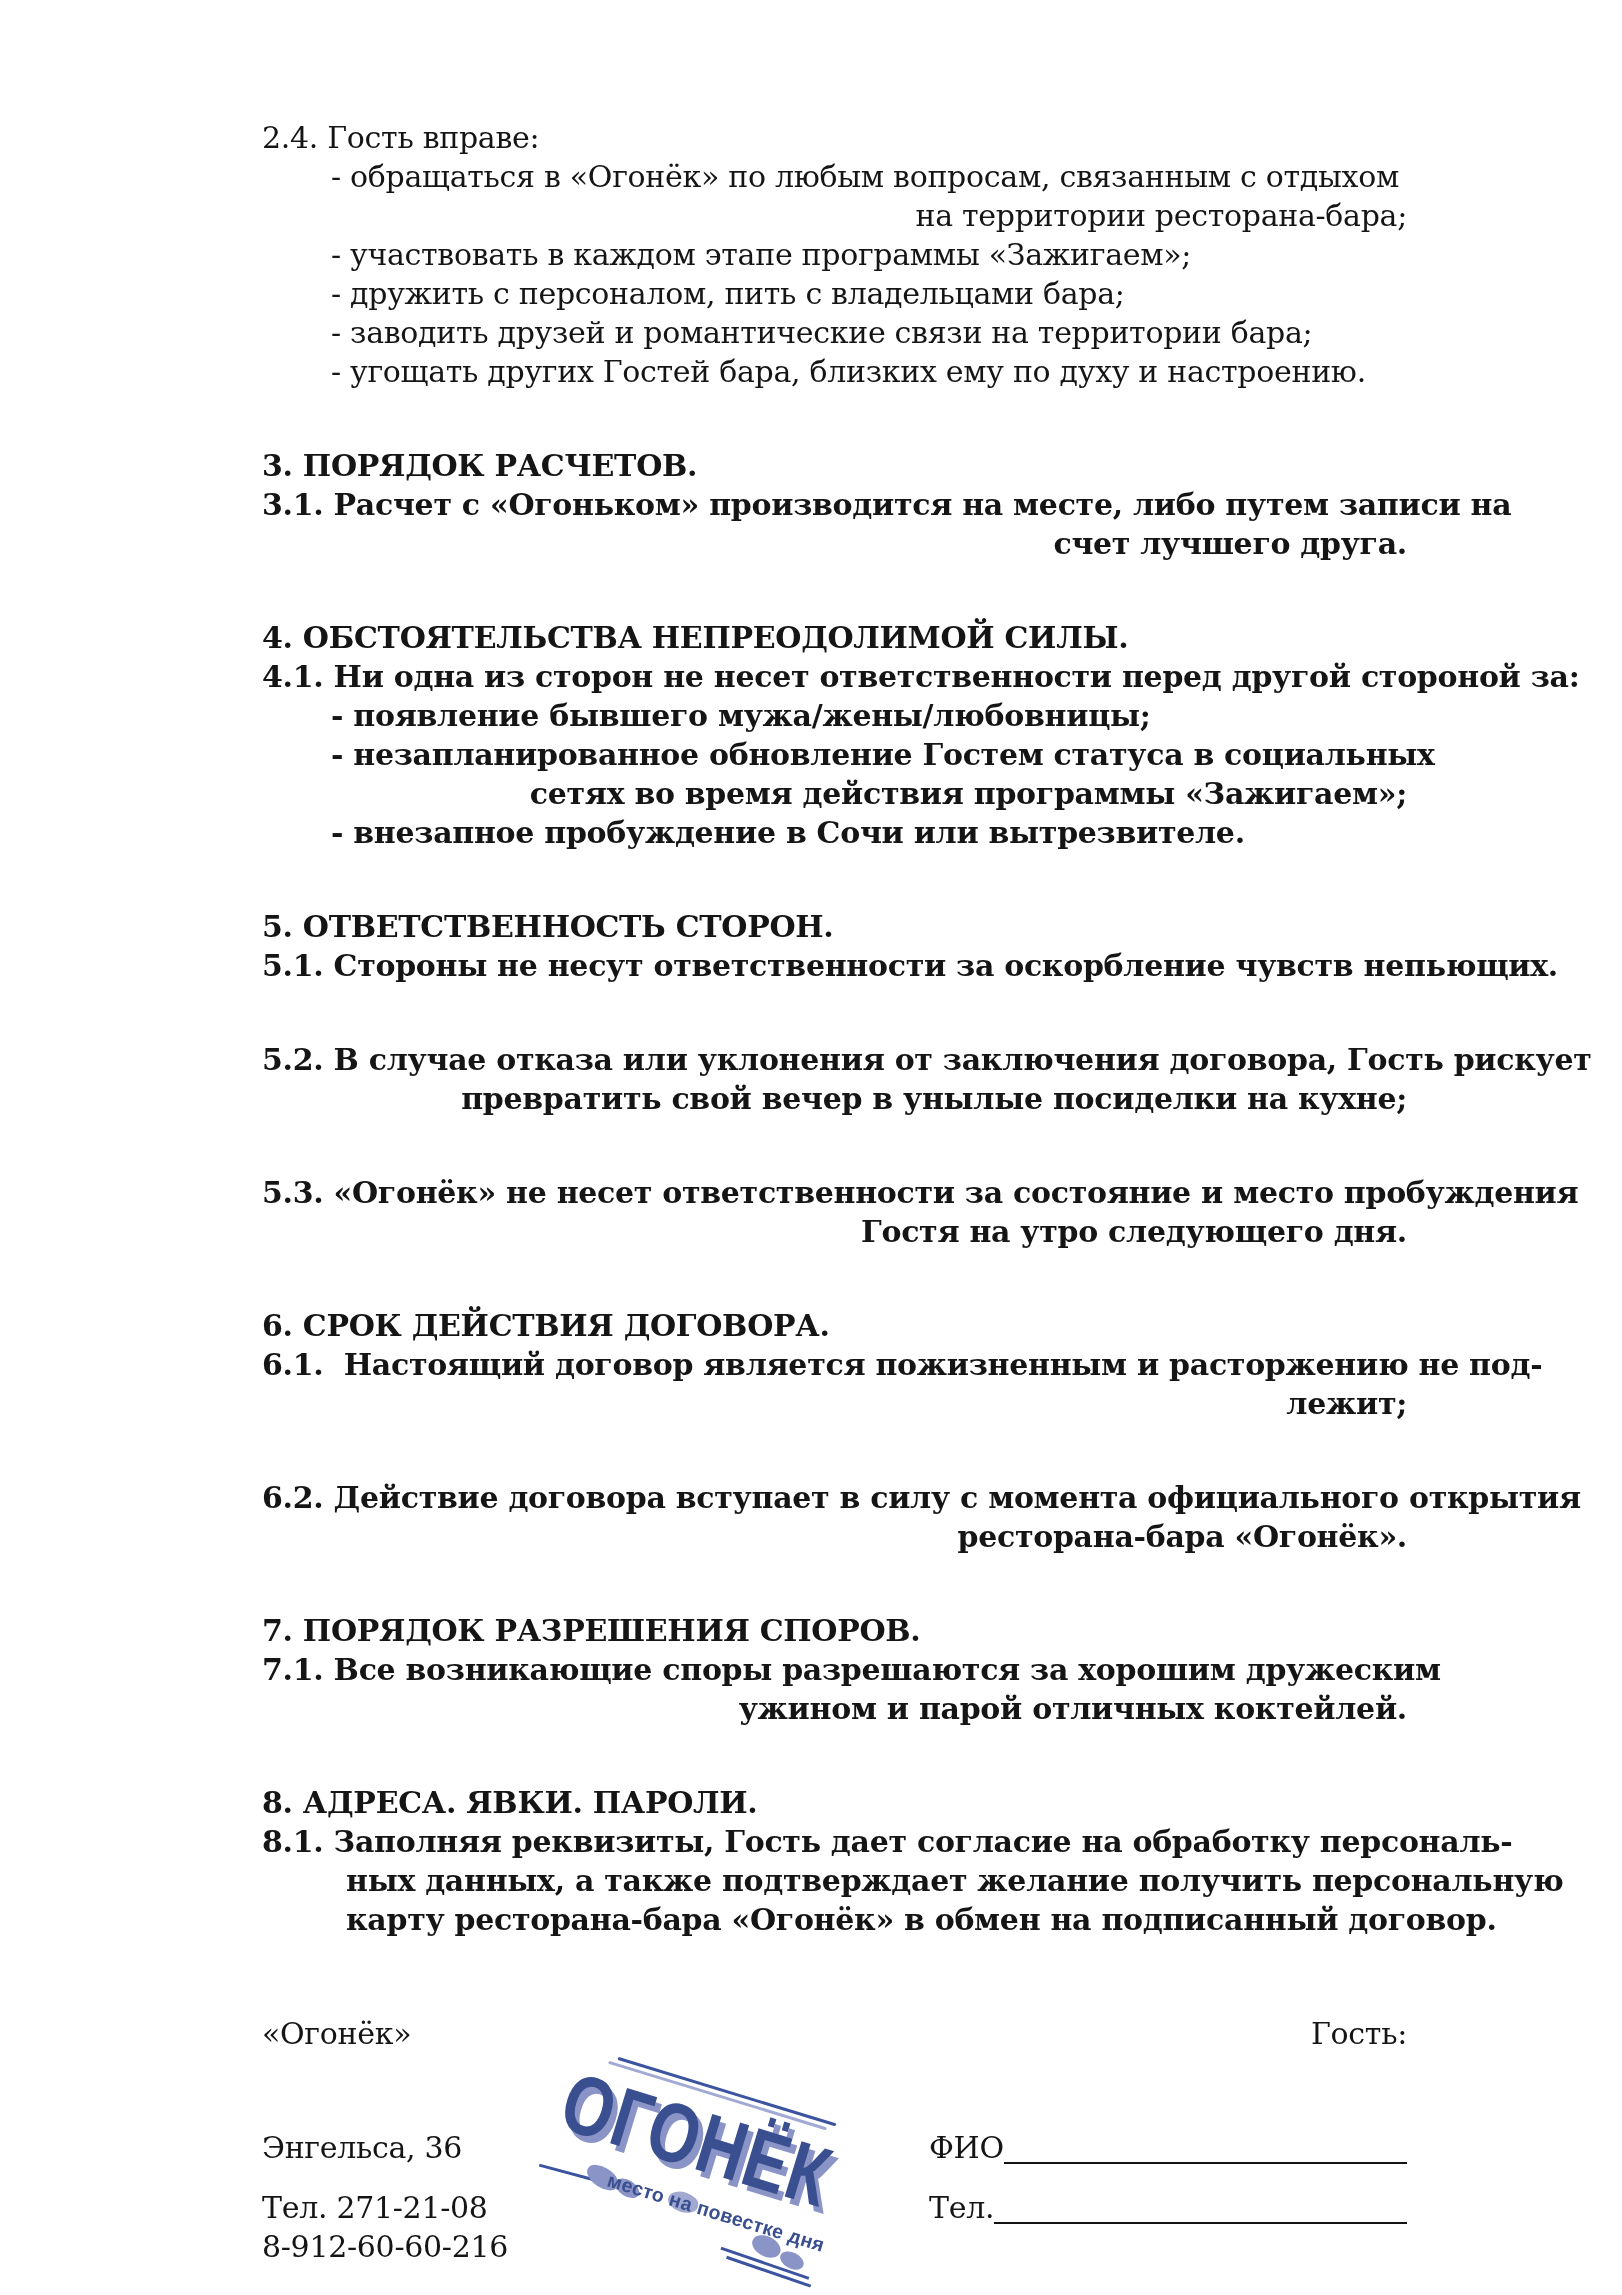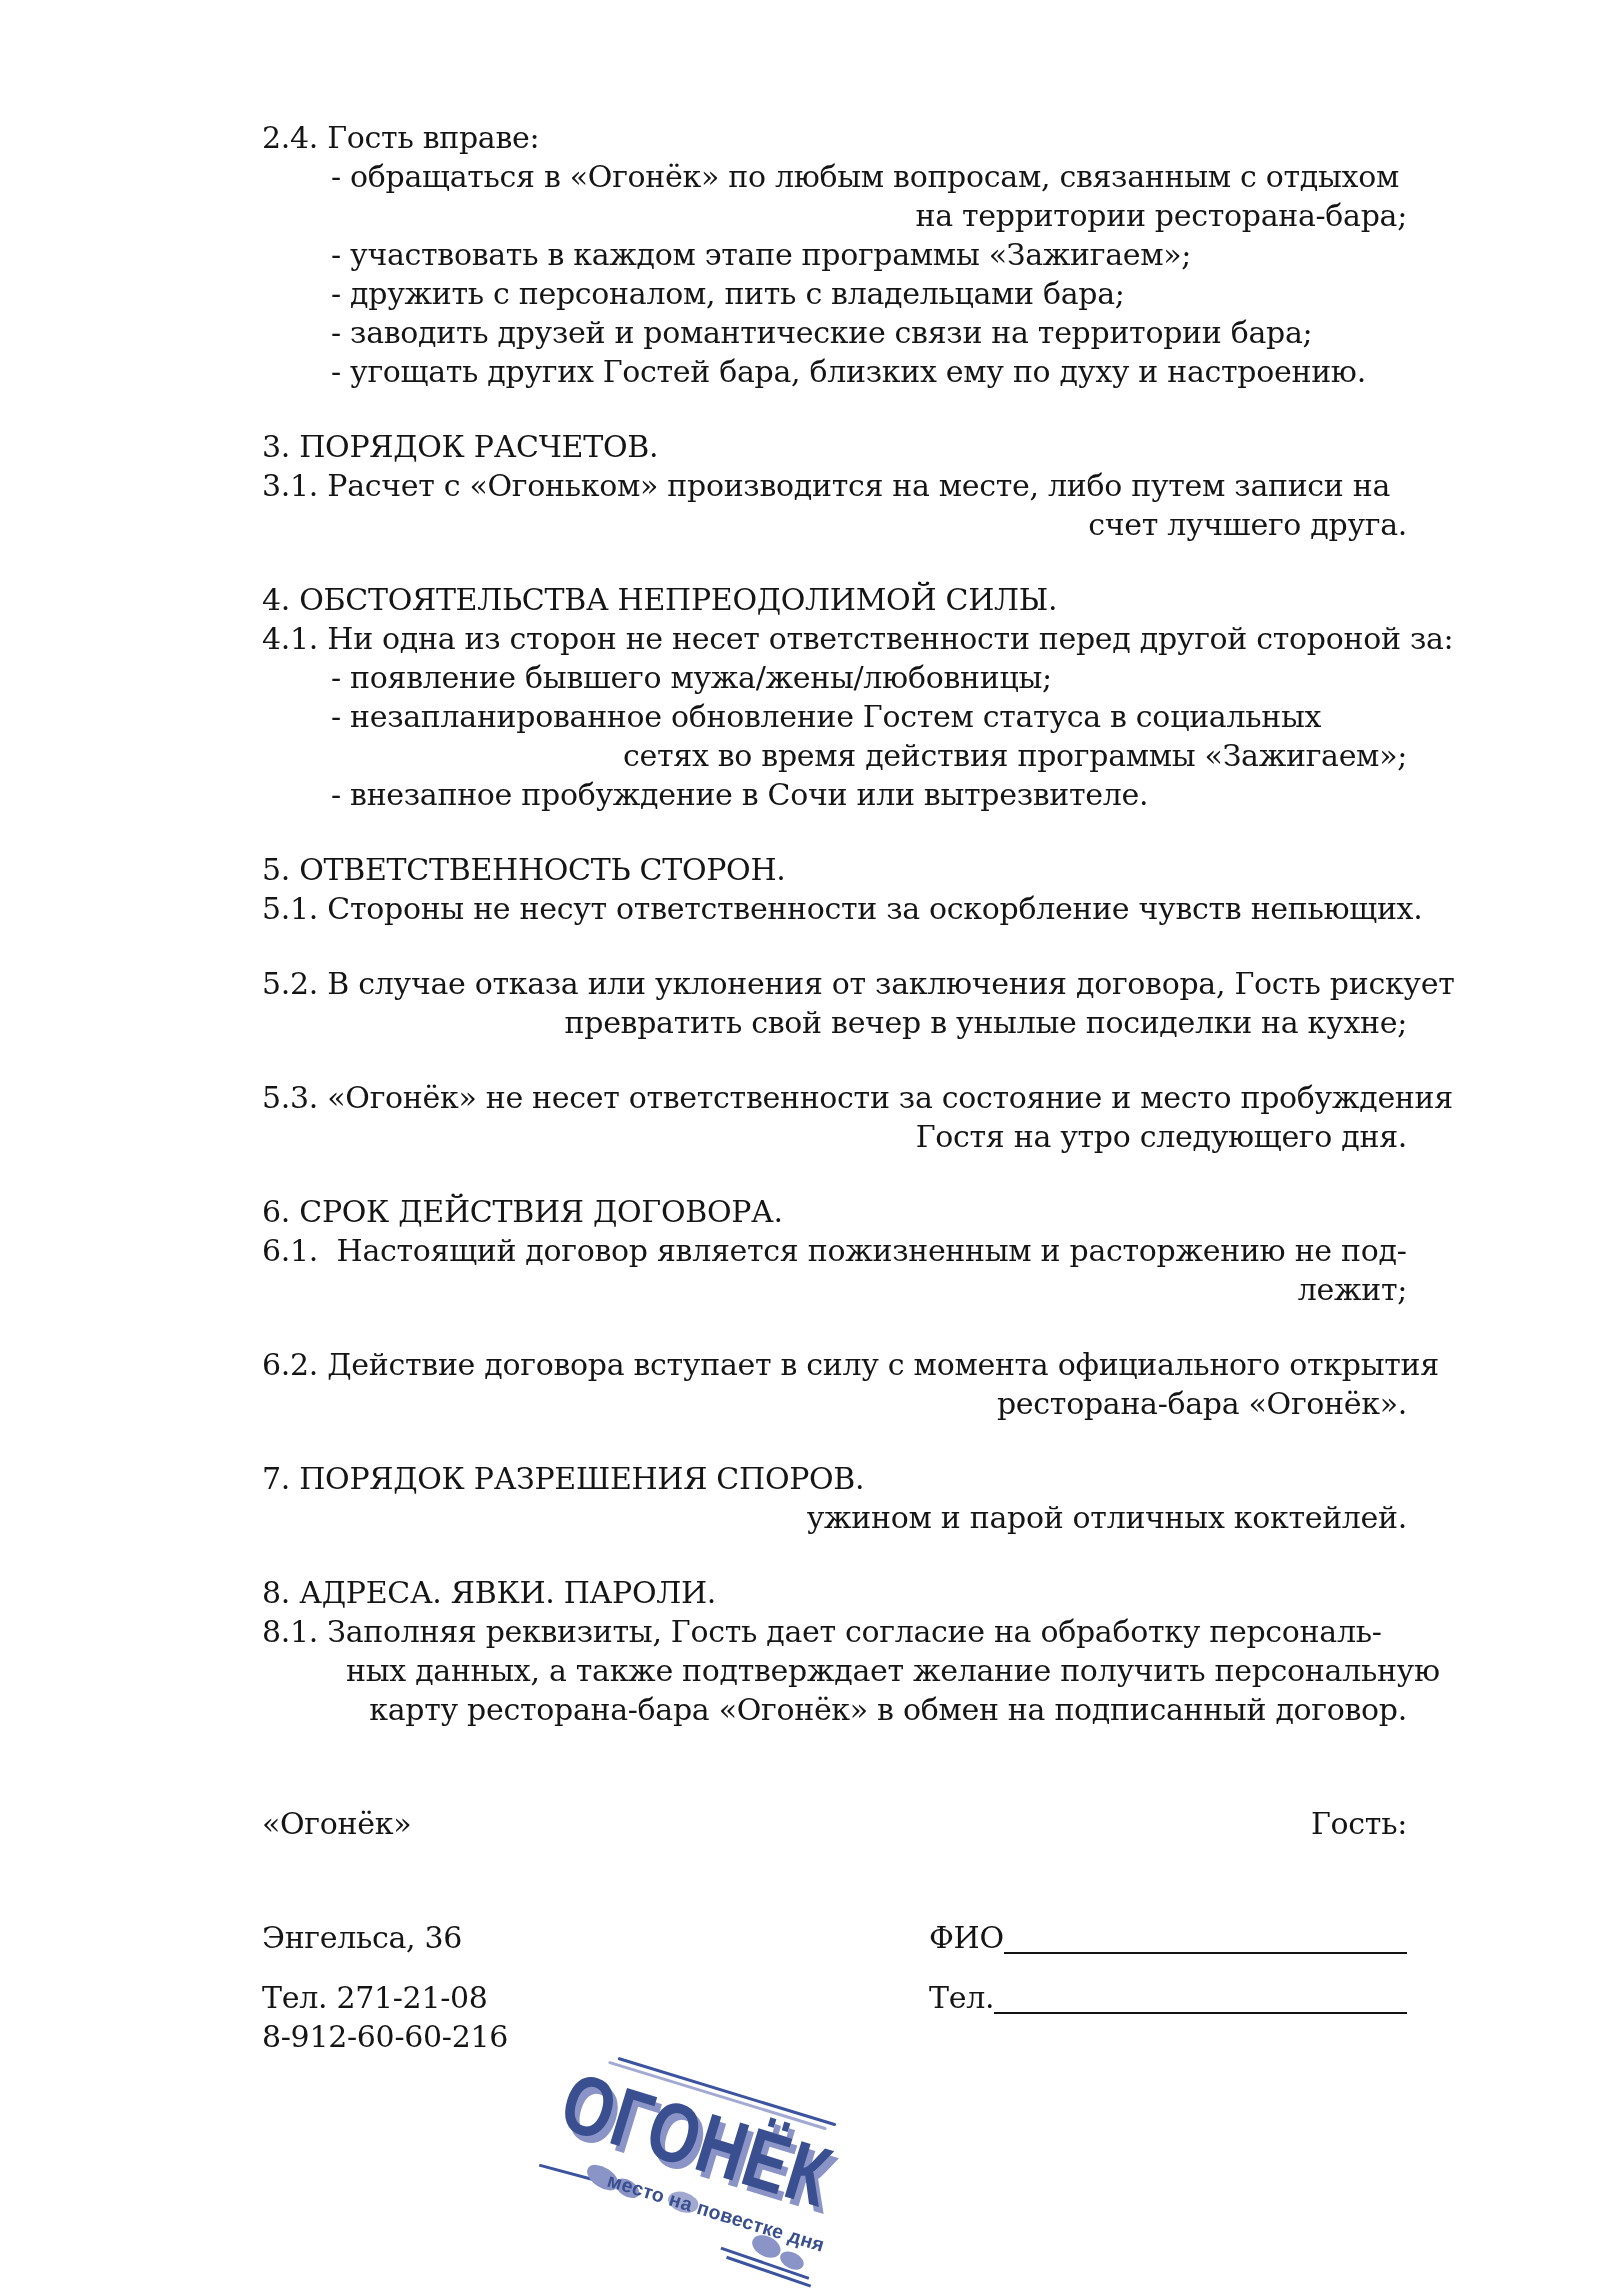--- a/index.html
+++ b/index.html
@@ -4,21 +4,21 @@
 <style>
   html,body{margin:0;padding:0;}
   body{
     width:1623px;height:2295px;position:relative;background:#ffffff;
     font-family:"DejaVu Serif", serif;color:#151515;overflow:hidden;
   }
   .content{position:absolute;left:262px;top:118px;width:1145px;}
   .line{font-size:30px;line-height:39px;white-space:pre;letter-spacing:-0.3px;}
   .ind-b{padding-left:69px;}
   .ind-c{padding-left:84px;text-align:right;}
-  .gap{margin-top:36px;}
+  .gap{margin-top:55px;font-weight:bold;}
   .gap-big{margin-top:75px;}
   .gap-med{margin-top:21px;}
   .sig-row{display:flex;justify-content:space-between;align-items:center;}
   .sig-row .line{letter-spacing:-0.3px;}
   .foot-row{display:flex;justify-content:space-between;align-items:flex-end;}
   .field{display:flex;align-items:flex-start;width:478px;}
   .field .line{flex:0 0 auto;}
   .blank{flex:1 1 auto;height:34px;border-bottom:2.6px solid #131313;margin-bottom:1.3px;}
   .phones .line{display:block;}
 
@@ -94,20 +94,21 @@
     <div class="line ind-c">лежит;</div>
   </section>
 
   <div class="gap">
     <div class="line">6.2. Действие договора вступает в силу с момента официального открытия</div>
     <div class="line ind-c">ресторана-бара «Огонёк».</div>
   </div>
 
   <section class="gap">
     <div class="line">7. ПОРЯДОК РАЗРЕШЕНИЯ СПОРОВ.</div>
+    <div class="line">7.1. Все возникающие споры разрешаются за хорошим дружеским</div>
     <div class="line ind-c">ужином и парой отличных коктейлей.</div>
   </section>
 
   <section class="gap">
     <div class="line">8. АДРЕСА. ЯВКИ. ПАРОЛИ.</div>
     <div class="line">8.1. Заполняя реквизиты, Гость дает согласие на обработку персональ-</div>
     <div class="line ind-c">ных данных, а также подтверждает желание получить персональную</div>
     <div class="line ind-c">карту ресторана-бара «Огонёк» в обмен на подписанный договор.</div>
   </section>
 

